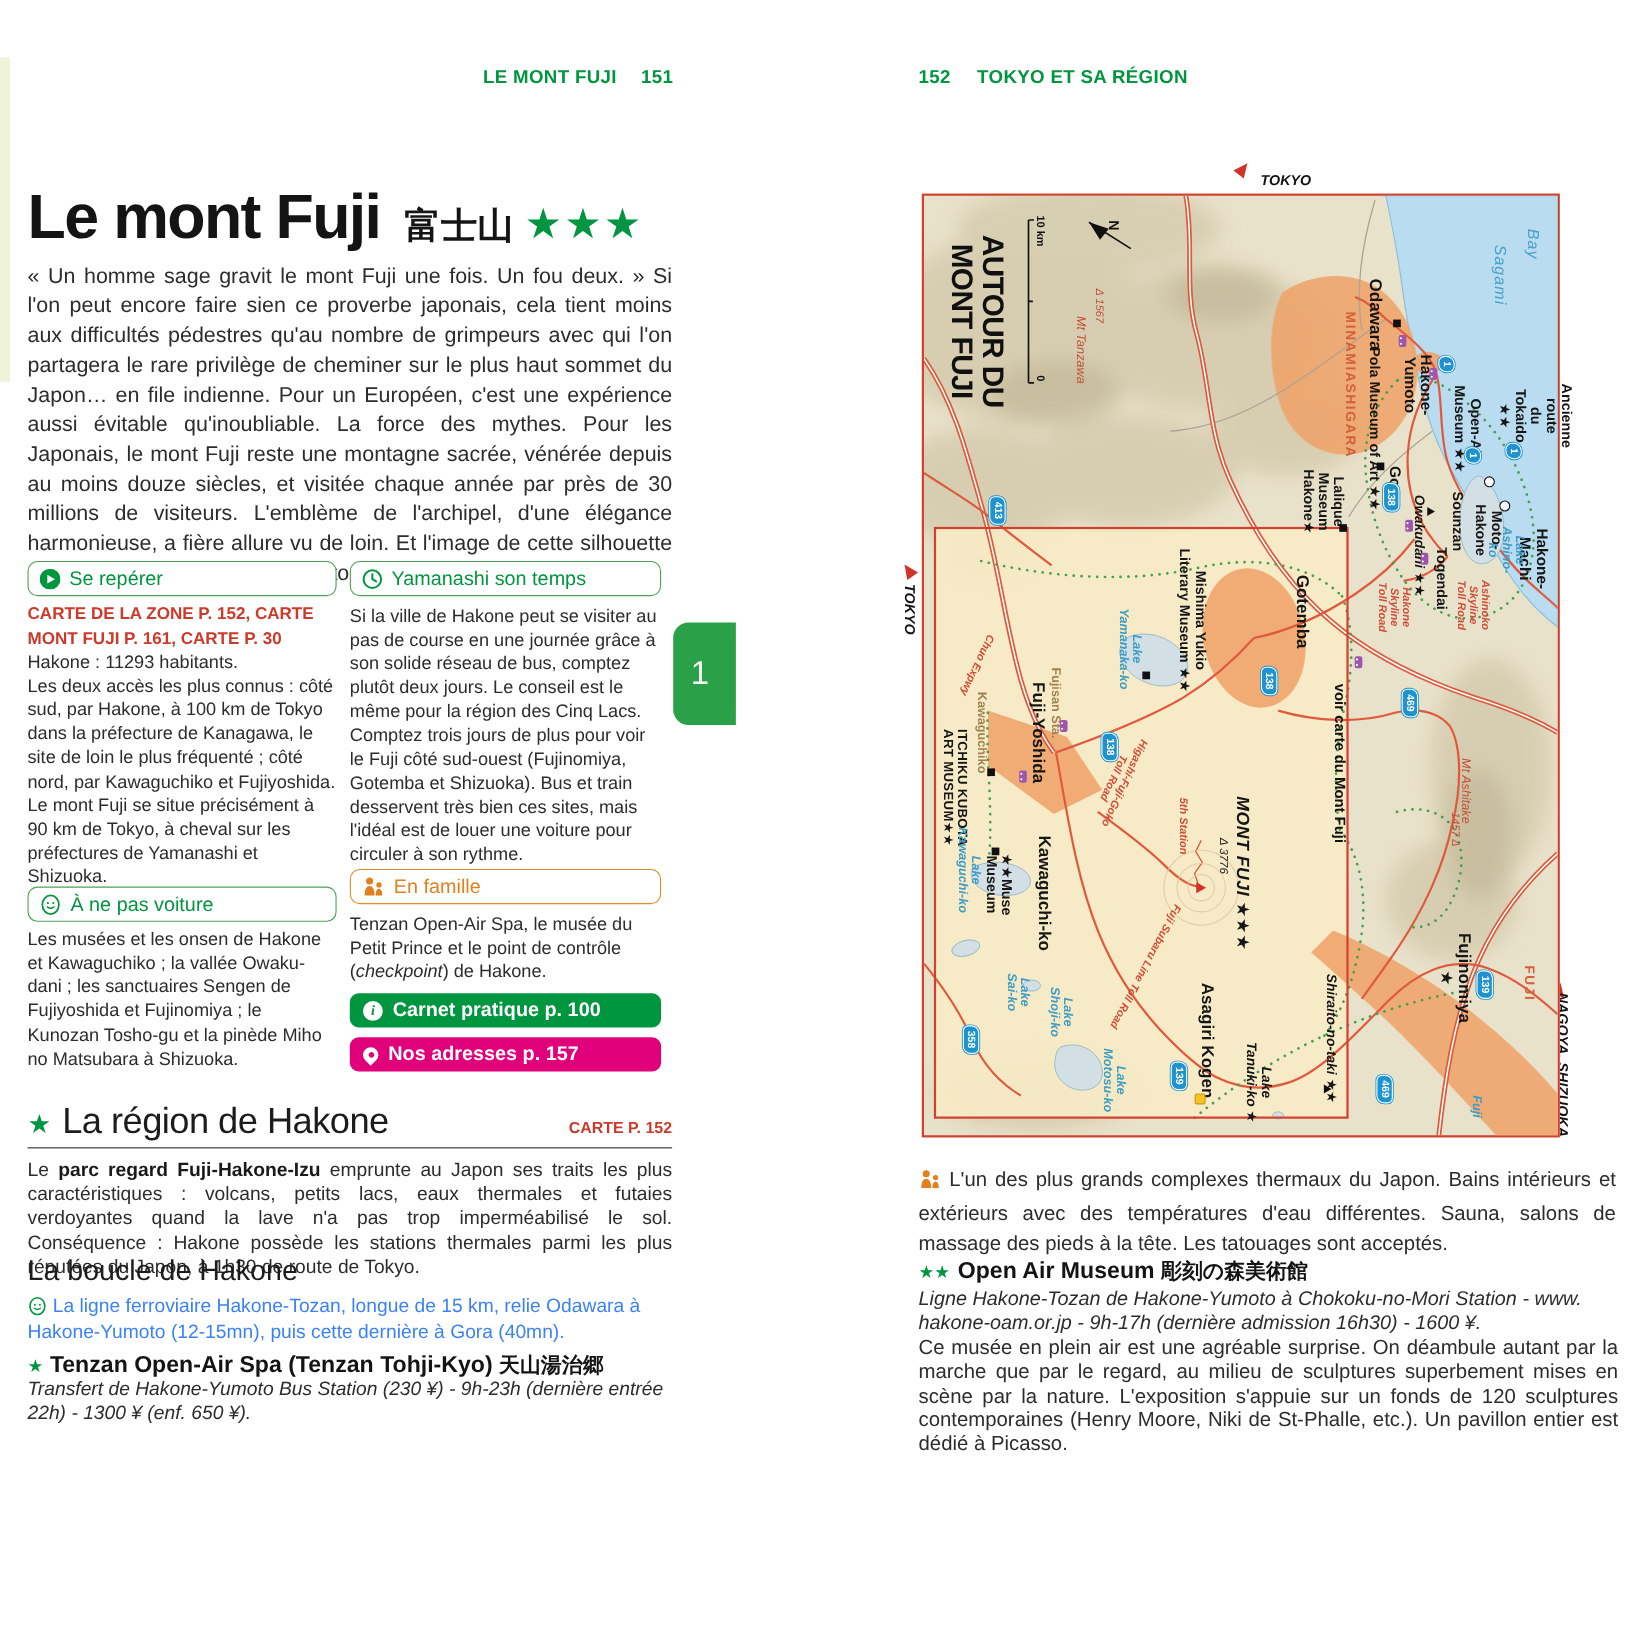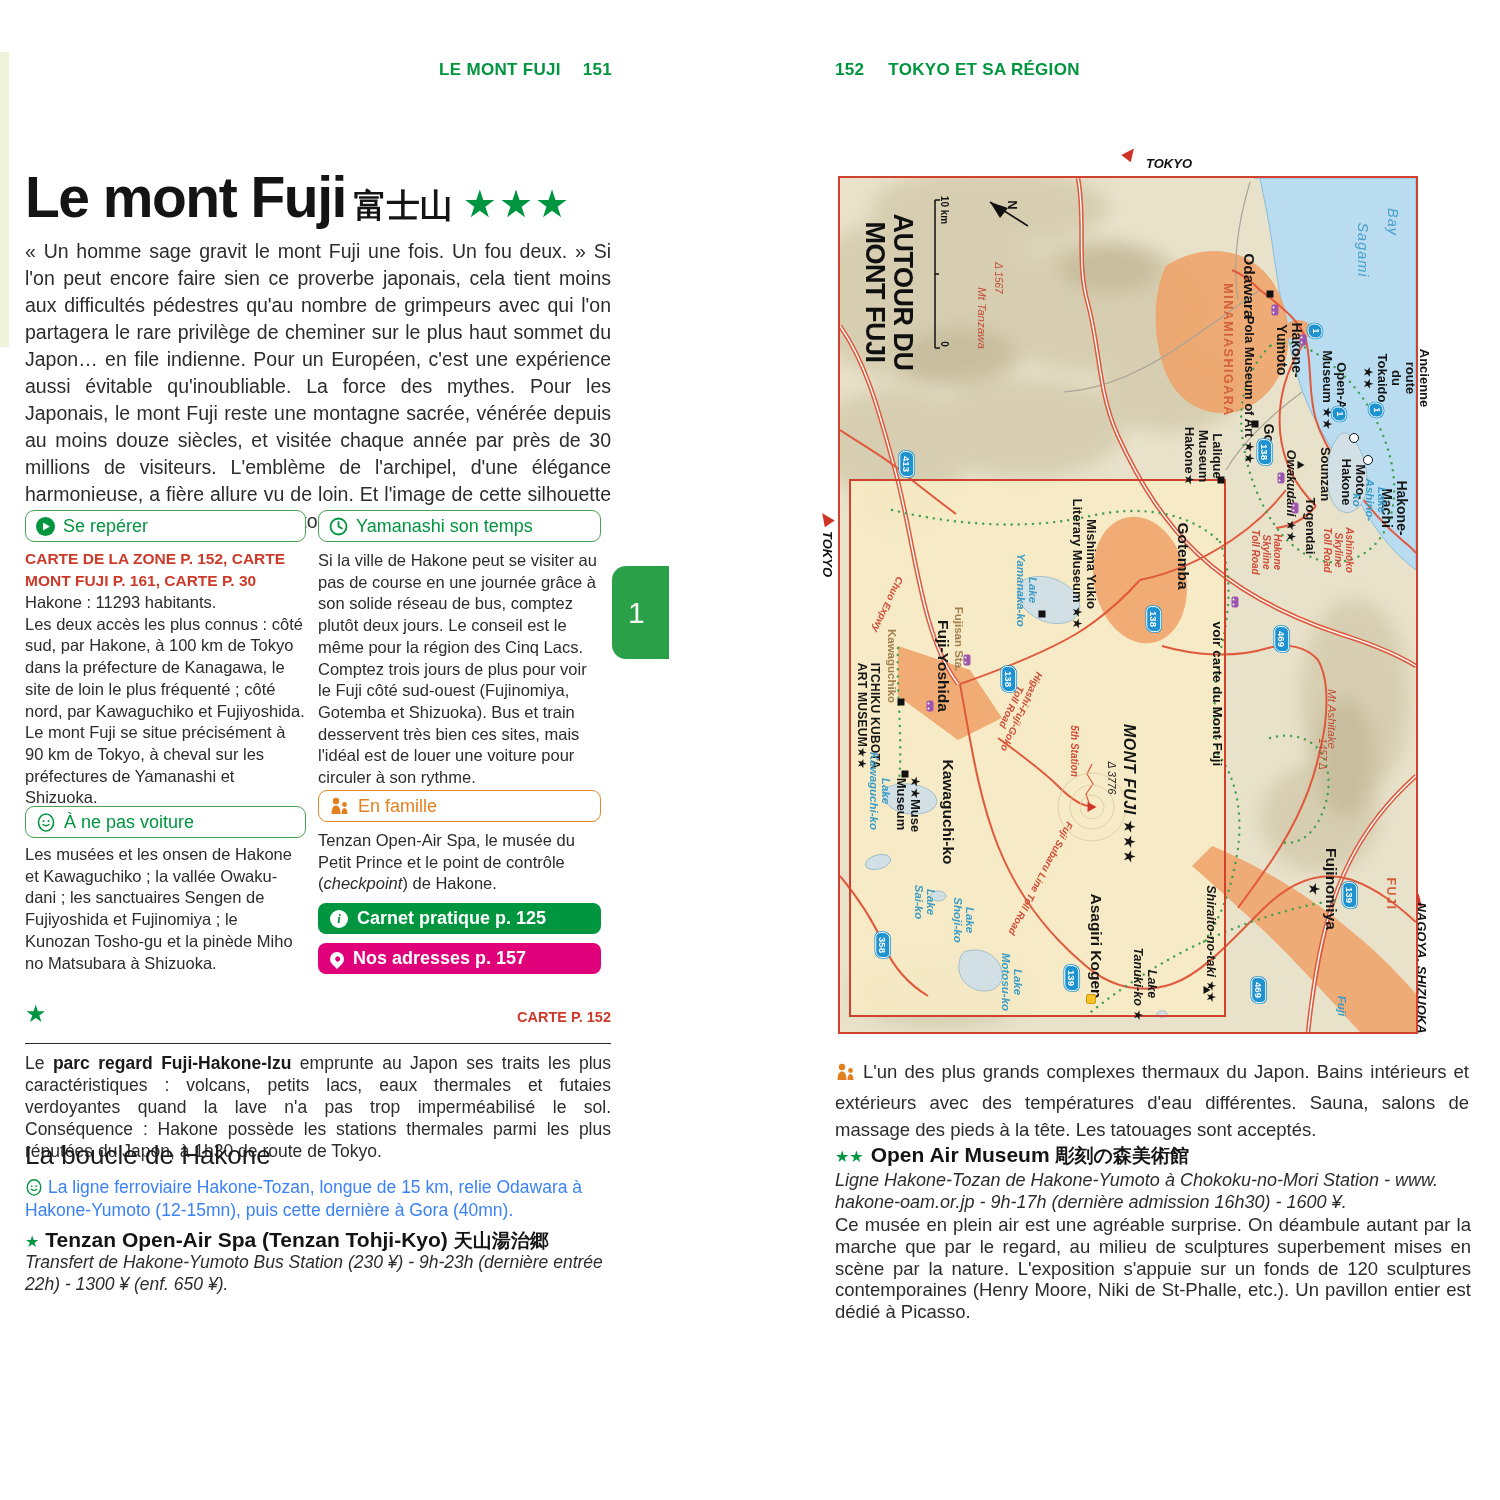--- a/index.html
+++ b/index.html
@@ -9,21 +9,21 @@
 
   
   .edge-strip{left:0;top:52px;width:9px;height:295px;background:#eef3da;}
   .hdr-left{left:0;top:60px;width:612px;text-align:right;font-weight:bold;font-size:17px;color:#00953f;letter-spacing:.3px;}
   .hdr-left .pgnum{margin-left:22px;}
   .hdr-right{left:835px;top:60px;font-weight:bold;font-size:17px;color:#00953f;letter-spacing:.3px;}
   .hdr-right .pgnum{margin-right:24px;}
 
   .main-title{left:25px;top:164px;white-space:nowrap;}
   .main-title .t{font-size:57px;font-weight:800;color:#141414;letter-spacing:-1.5px;}
-  .main-title .jp{font-size:33px;font-weight:600;color:#141414;margin-left:8px;}
+  .main-title .jp{font-size:33px;font-weight:600;color:#141414;margin-left:22px;}
   .main-title .stars{font-size:38px;color:#009540;margin-left:10px;letter-spacing:2px;}
 
   .intro{left:25px;top:238px;width:586px;font-size:19.5px;line-height:27px;color:#2c2c2c;text-align:justify;}
 
   .col1{left:25px;width:281px;}
   .col2{left:318px;width:283px;}
 
   .hbox{display:flex;align-items:center;gap:8px;border:1.6px solid #4da155;border-radius:9px;height:32px;padding:0 10px;background:#fff;box-sizing:border-box;}
   .hbox .lab{font-weight:normal;font-size:18px;color:#00953f;}
   .hbox.orange{border-color:#e08a28;}
@@ -160,33 +160,34 @@
       <path d="M2.5,17 C2.5,11 4.5,8.5 7,8.5 C9.5,8.5 11.5,11 11.5,17 Z" fill="#e2801f"></path>
       <circle cx="15.5" cy="7.5" r="2.4" fill="#e2801f"></circle>
       <path d="M12.5,17 C12.5,13 13.8,11 15.5,11 C17.2,11 18.5,13 18.5,17 Z" fill="#e2801f"></path>
     </svg>
   <span class="lab">En famille</span>
 </div>
 <div class="abs col2 coltext" style="top:830px;"><span>Tenzan Open-Air Spa, le musée du Petit Prince et le point de contrôle (</span><i>checkpoint</i><span>) de Hakone.</span></div>
 
 <div class="abs col2 btn green" style="top:903px;">
   <span class="ic">i</span>
-  <span>Carnet pratique p. 125</span>
+  <span>Carnet pratique p. 100</span>
 </div>
 <div class="abs col2 btn pink" style="top:943px;">
   <span class="pin"></span>
   <span>Nos adresses p. 157</span>
 </div>
 
 <div class="abs tab1">
     <span>1</span>
   </div>
 
 <div class="abs region-head">
   <span class="star">★</span>
+  <span class="rt">La région de Hakone</span>
   <span class="carte">CARTE P. 152</span>
 </div>
 <div class="abs region-rule"></div>
 <div class="abs region-para"><span>Le </span><b>parc regard Fuji-Hakone-Izu</b><span> emprunte au Japon ses traits les plus caractéristiques : volcans, petits lacs, eaux thermales et futaies verdoyantes quand la lave n'a pas trop imperméabilisé le sol. Conséquence : Hakone possède les stations thermales parmi les plus réputées du Japon, à 1h30 de route de Tokyo.</span></div>
 
 <div class="abs sub-head">La boucle de Hakone</div>
 <div class="abs boucle-body">
   <svg width="18" height="18" viewBox="0 0 20 20" style="vertical-align:-3px;margin-right:5px;">
       <ellipse cx="10" cy="10.5" rx="7.5" ry="8.5" fill="none" stroke="#00953f" stroke-width="1.6"></ellipse>
       <circle cx="7.5" cy="9" r="1" fill="#00953f"></circle>

